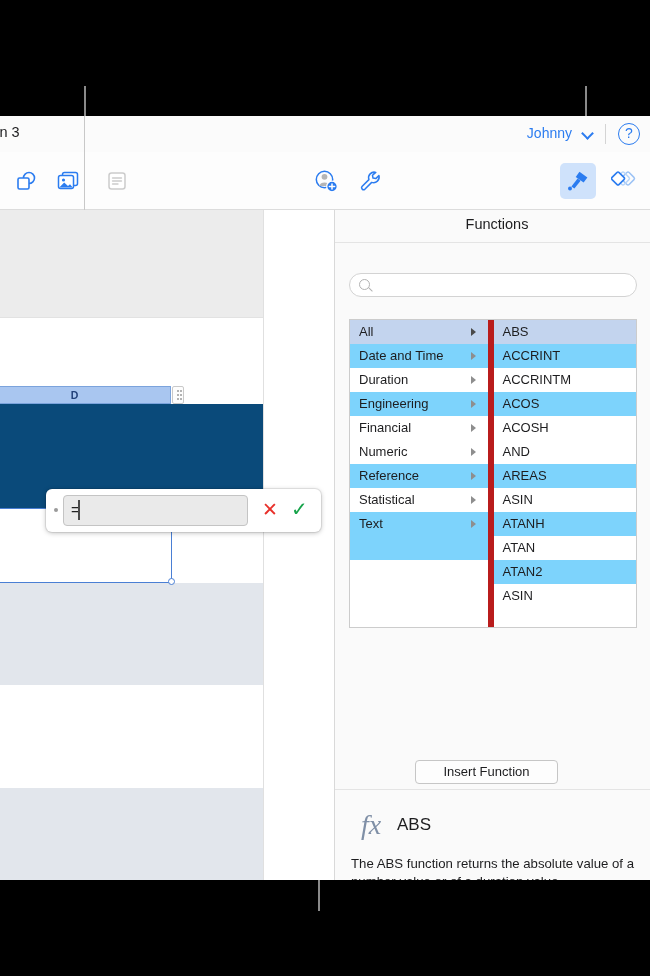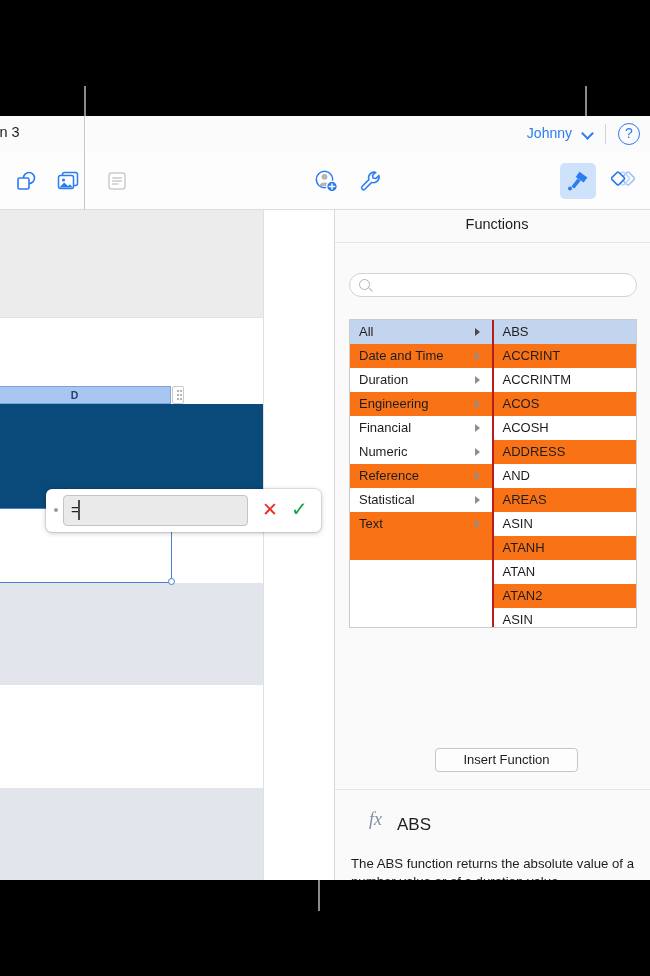--- a/index.html
+++ b/index.html
@@ -178,27 +178,27 @@
   .search-input {
     position: absolute; left: 27px; top: 3px; width: 250px; height: 18px;
     border: none; outline: none; background: transparent;
     font-family: "Liberation Sans", sans-serif; font-size: 12.5px; color: #333;
   }
 
   .lists {
     position: absolute; left: 14px; top: 209px; width: 288px; height: 309px;
     border: 1px solid #cccccc; background: #ffffff; display: flex;
   }
-  .cat-col { width: 144px; border-right: 2px solid #b91c1c; }
+  .cat-col { width: 144px; border-right: 6px solid #b91c1c; }
   .fn-col { width: 143px; }
   .row {
     position: relative; height: 24px; line-height: 24px;
     font-size: 13px; color: #1d1d1f; padding-left: 9px; white-space: nowrap;
   }
-  .row.alt { background: #f97316; }
+  .row.alt { background: #7dd3fc; }
   .row.sel { background: #c3d4ee; }
   .row .arrow {
     position: absolute; right: 12px; top: 8px;
     width: 0; height: 0;
     border-left: 5px solid #8e8e8e;
     border-top: 4px solid transparent; border-bottom: 4px solid transparent;
   }
   .row.sel .arrow { border-left-color: #4a4a4a; }
 
   .insert-btn {
@@ -207,23 +207,23 @@
     font-size: 13px; color: #1d1d1f; text-align: center; line-height: 22px;
   }
   .panel-hr2 {
     position: absolute; left: 0; top: 679px; width: 316px; height: 1px;
     background: #e4e4e4;
   }
 
   
   .desc { position: absolute; left: 14px; top: 697px; width: 290px; }
   .fx-icon {
-    position: absolute; left: 20px; top: 2px;
+    position: absolute; left: 12px; top: 2px;
     font-family: "Liberation Serif", serif; font-style: italic;
-    font-size: 18px; color: #7f8fa6;
+    font-size: 28px; color: #7f8fa6;
   }
   .fx-name {
     position: absolute; left: 48px; top: 8px;
     font-size: 17px; color: #1d1d1f;
   }
   .desc-body {
     position: absolute; left: 2px; top: 48px; width: 286px;
     font-size: 13.2px; color: #1d1d1f; line-height: 18px;
   }
 
@@ -372,32 +372,31 @@
             <div class="row alt"><span>Text</span><span class="arrow"></span></div>
             <div class="row alt"></div>
             <div class="row"></div>
           </div>
         <div class="fn-col">
             <div class="row sel"><span>ABS</span></div>
             <div class="row alt"><span>ACCRINT</span></div>
             <div class="row"><span>ACCRINTM</span></div>
             <div class="row alt"><span>ACOS</span></div>
             <div class="row"><span>ACOSH</span></div>
-            <div class="row alt"><span>ADDRESS</span></div>
             <div class="row"><span>AND</span></div>
             <div class="row alt"><span>AREAS</span></div>
             <div class="row"><span>ASIN</span></div>
             <div class="row alt"><span>ATANH</span></div>
             <div class="row"><span>ATAN</span></div>
             <div class="row alt"><span>ATAN2</span></div>
             <div class="row"><span>ASIN</span></div>
           </div>
       </div>
 
-      <div class="insert-btn" style="top:538px;margin-left:20px;">Insert Function</div>
+      <div class="insert-btn" style="top:550px;">Insert Function</div>
       <div class="panel-hr2" style="top:579px;"></div>
 
       <div class="desc" style="top:597px;">
         <div class="fx-icon">
           <span>fx</span>
         </div>
         <div class="fx-name">ABS</div>
         <div class="desc-body">
           <div>The ABS function returns the absolute value of a number value or of a duration value.</div>
 

